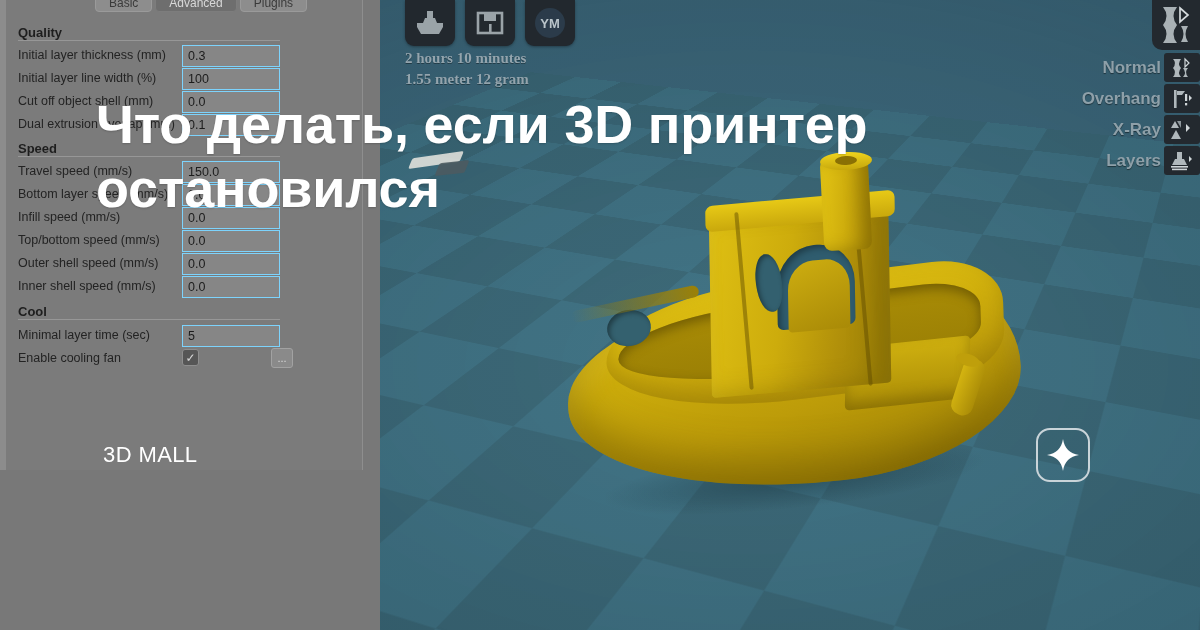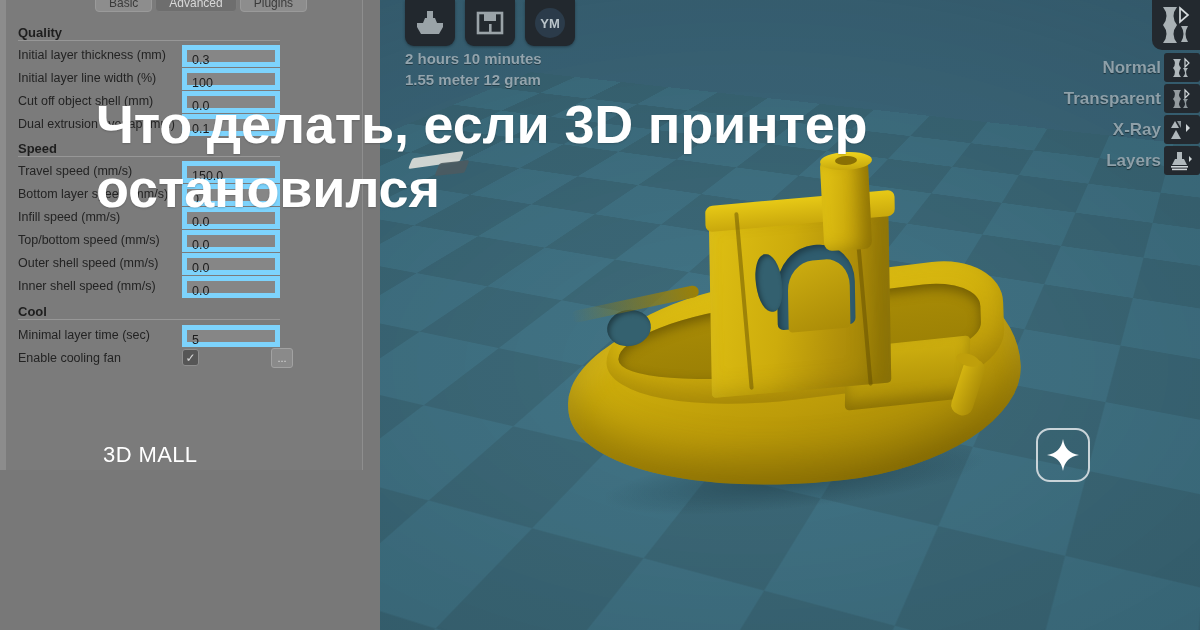--- a/index.html
+++ b/index.html
@@ -192,20 +192,21 @@
   }
   .tb-btn.first { border-radius:0 0 9px 9px; }
   .tb-info {
     margin-top:4px;
     color:#93a4ad;
     font-size:15px;
     line-height:17px;
     font-weight:bold;
     text-shadow:0 1px 0 rgba(0,0,0,.35);
     white-space:nowrap;
+    font-family:Liberation Serif, serif;
   }
 
   
   #viewpanel {
     position:absolute; right:0px; top:0px;
     display:flex; flex-direction:column; align-items:flex-end;
   }
   .vm-main {
     width:48px; height:50px;
     background:#23292f;
@@ -276,21 +277,21 @@
   }
   .row { position:absolute; left:18px; height:22px; }
   .row-label {
     position:absolute; left:0; top:3px;
     color:#232323; font-size:12.5px; white-space:nowrap;
   }
   .row-field {
     position:absolute; left:164px; top:0;
     width:98px; height:22px;
     background:#868686;
-    border:5px solid #7dd3fc;
+    border:1px solid #7dd3fc;
     color:#1c1c1c; font-size:12.5px;
     padding-left:5px; line-height:21px;
   }
   .row-check {
     position:absolute; left:164px; top:1px;
     width:17px; height:17px;
     background:#565656;
     border:1px solid #8e8e8e;
     border-radius:3px;
     color:#d6d6d6; font-size:12px;
@@ -403,31 +404,33 @@
       <span class="vm-label">Normal</span>
       <span class="vm-ico">
         <svg width="24" height="22" viewBox="0 0 24 22">
           <path d="M3 2 h8 q-4 5 0 9 q-4 5 0 9 h-8 q4 -5 0 -9 q4 -5 0 -9 z" fill="#b0b8bc"></path>
           <path d="M13 11 q4 5 0 9 h5 q-4 -5 0 -9 z" fill="#b0b8bc"></path>
           <path d="M15 2 l4 4 l-4 4 z" fill="none" stroke="#cfd5d8" stroke-width="1.2"></path>
         </svg>
       </span>
     </div>
 
-
     <div class="vm-item">
-      <span class="vm-label">Transparent</span>
+      <span class="vm-label">Overhang</span>
       <span class="vm-ico">
         <svg width="24" height="22" viewBox="0 0 24 22">
-          <path d="M3 2 h8 q-4 5 0 9 q-4 5 0 9 h-8 q4 -5 0 -9 q4 -5 0 -9 z" fill="#b0b8bc" opacity=".8"></path>
-          <path d="M13 11 q4 5 0 9 h5 q-4 -5 0 -9 z" fill="#8e979c"></path>
-          <path d="M15 2 l4 4 l-4 4 z" fill="none" stroke="#cfd5d8" stroke-width="1.2"></path>
+          <rect x="4" y="2" width="2.6" height="18" fill="#b0b8bc"></rect>
+          <path d="M7 3 h8 l-3 4 h-5 z" fill="#b0b8bc"></path>
+          <rect x="15" y="6" width="2.2" height="7" fill="#cfd5d8"></rect>
+          <rect x="15" y="15" width="2.2" height="2.4" fill="#cfd5d8"></rect>
+          <path d="M19 7 l3 3 l-3 3 z" fill="#cfd5d8"></path>
         </svg>
       </span>
     </div>
+
 
     <div class="vm-item">
       <span class="vm-label">X-Ray</span>
       <span class="vm-ico">
         <svg width="24" height="22" viewBox="0 0 24 22">
           <path d="M5 2 l4 7 h-8 z" fill="#b0b8bc"></path>
           <path d="M11 9 l-4 -7 h4 z" fill="#8e979c"></path>
           <path d="M6 11 l5 9 h-10 z" fill="#b0b8bc"></path>
           <path d="M16 5 l4 4 l-4 4 z" fill="#cfd5d8"></path>
         </svg>

